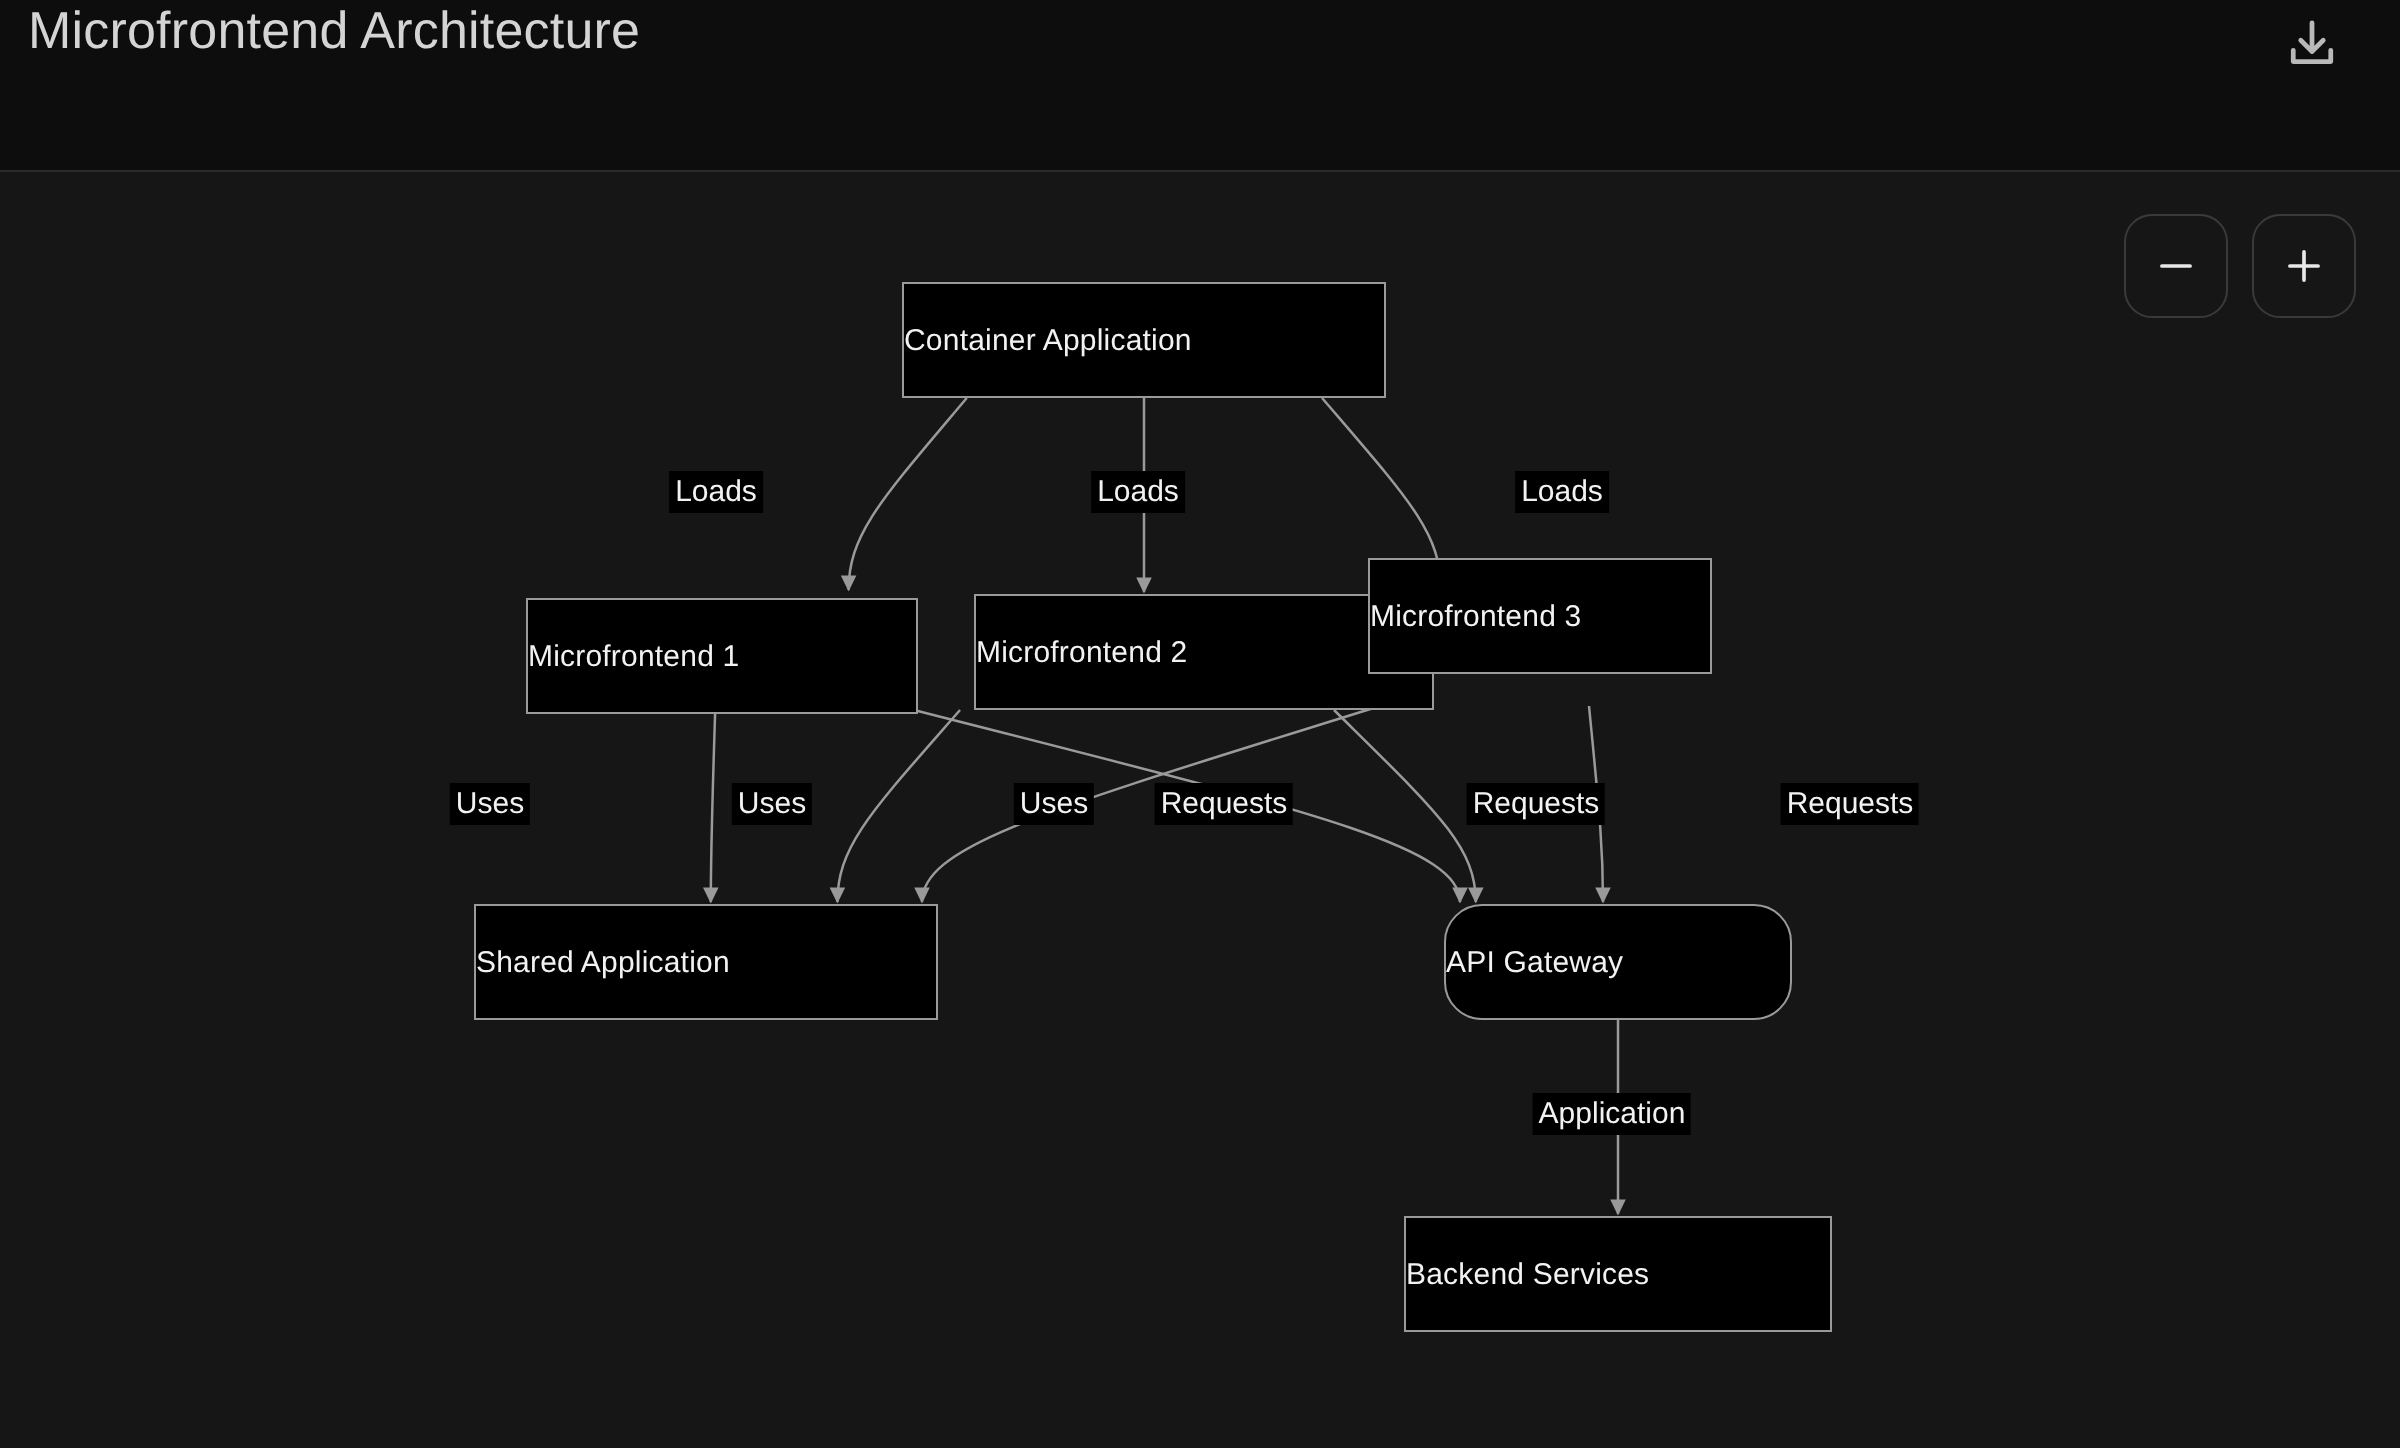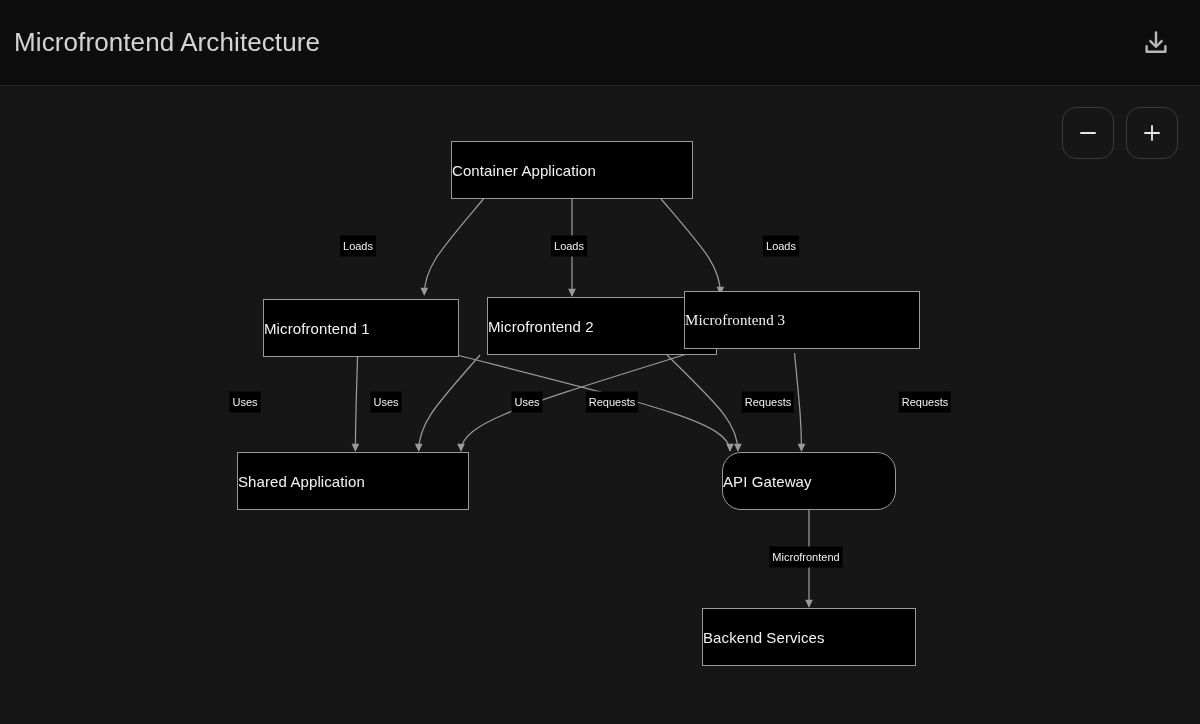--- a/index.html
+++ b/index.html
@@ -10,21 +10,21 @@
     overflow:hidden;
   }
 
   
   #app { position:relative; width:1200px; height:724px; }
 
   #header {
     position:absolute; left:0; top:0; width:1200px; height:86px;
     background:#0d0d0d;
     border-bottom:1px solid #2a2a2a;
-    display:flex; align-items:center; justify-content:space-between;
+    display:flex; align-items:flex-start; justify-content:space-between;
     padding:0 22px 0 14px;
   }
   #page-title {
     font-size:26px; font-weight:400; color:#d4d4d4;
     letter-spacing:.1px; white-space:nowrap;
   }
   #download-btn {
     width:44px; height:44px; display:flex; align-items:center; justify-content:center;
     cursor:pointer; background:transparent; border:none;
   }
@@ -58,21 +58,21 @@
     z-index:20;
   }
   .node-label {
     font-size:15px; color:#f2f2f2; white-space:nowrap; letter-spacing:.1px;
   }
 
   
   .edge-label {
     position:absolute; z-index:30;
     background:#000; color:#f2f2f2;
-    font-size:11px; line-height:19px;
+    font-size:15px; line-height:19px;
     padding:1px 3px; white-space:nowrap;
     transform:translate(-50%,-50%);
   }
 </style>
 </head>
 <body>
 
 <div id="app">
 
   <div id="header">
@@ -125,37 +125,37 @@
     <div id="node-layer">
         <div class="node" style="left: 451px; top: 54px; width: 242px; height: 58px;">
           <span class="node-label">Container Application</span>
         </div>
         <div class="node" style="left: 263px; top: 212px; width: 196px; height: 58px;">
           <span class="node-label">Microfrontend 1</span>
         </div>
         <div class="node" style="left: 487px; top: 210px; width: 230px; height: 58px; text-decoration: underline;">
           <span class="node-label">Microfrontend 2</span>
         </div>
-        <div class="node" style="left: 684px; top: 204px; width: 236px; height: 58px; font-family: Liberation Serif, serif;">
+        <div class="node" style="left: 684px; top: 192px; width: 172px; height: 58px;">
           <span class="node-label">Microfrontend 3</span>
         </div>
         <div class="node" style="left: 237px; top: 365px; width: 232px; height: 58px;">
           <span class="node-label">Shared Application</span>
         </div>
         <div class="node" style="left: 722px; top: 365px; width: 174px; height: 58px; border-radius: 19px;">
           <span class="node-label">API Gateway</span>
         </div>
         <div class="node" style="left: 702px; top: 521px; width: 214px; height: 58px; text-decoration: underline;">
           <span class="node-label">Backend Services</span>
         </div>
         <div class="edge-label" style="left: 358px; top: 159px;">Loads</div>
         <div class="edge-label" style="left: 569px; top: 159px;">Loads</div>
         <div class="edge-label" style="left: 781px; top: 159px;">Loads</div>
         <div class="edge-label" style="left: 245px; top: 315px;">Uses</div>
         <div class="edge-label" style="left: 386px; top: 315px;">Uses</div>
         <div class="edge-label" style="left: 527px; top: 315px;">Uses</div>
         <div class="edge-label" style="left: 612px; top: 315px;">Requests</div>
         <div class="edge-label" style="left: 768px; top: 315px;">Requests</div>
         <div class="edge-label" style="left: 925px; top: 315px;">Requests</div>
-        <div class="edge-label" style="left: 806px; top: 470px;">Microfrontend</div>
+        <div class="edge-label" style="left: 806px; top: 470px;">Application</div>
       </div>
   </div>
 </div>
 
 </body></html>

